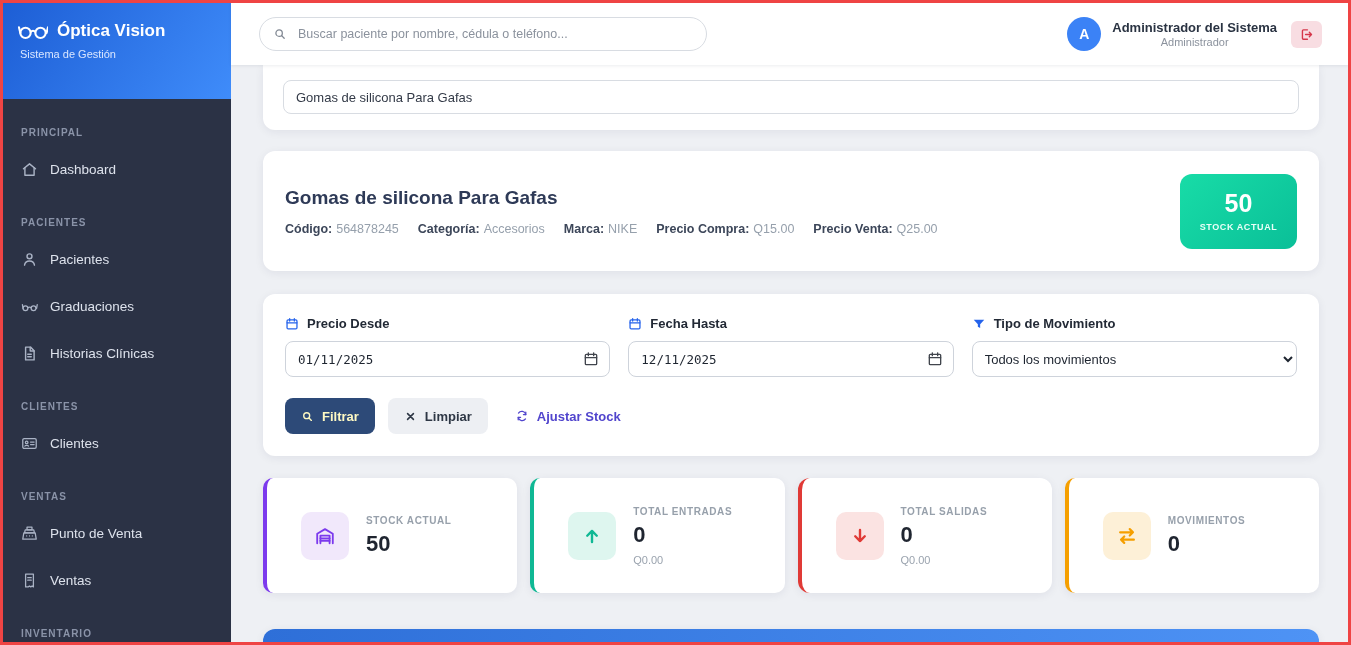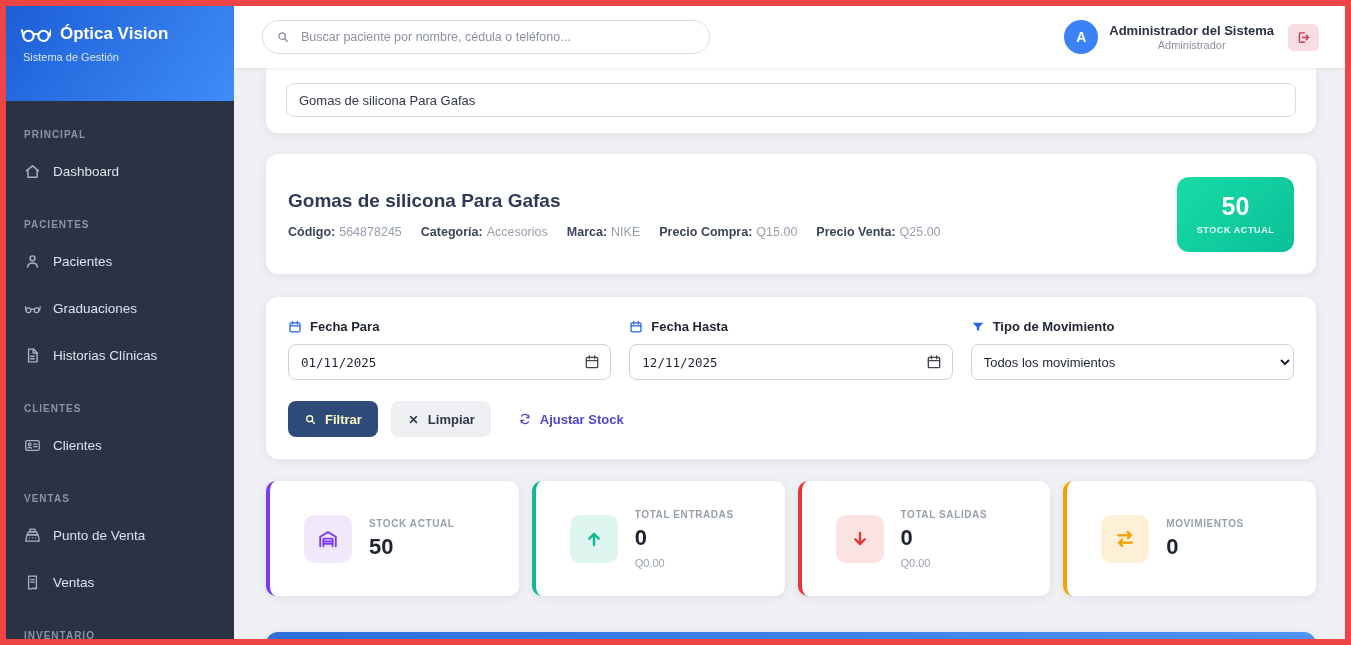--- a/index.html
+++ b/index.html
@@ -1,17 +1,17 @@
 <!DOCTYPE html>
 <html><head>
 <meta charset="utf-8">
 <style>
   * { margin:0; padding:0; box-sizing:border-box; }
   body { font-family:"Liberation Sans", sans-serif; background:#ffffff; }
-  .app { width:1351px; height:645px; border:6px solid #ef4444; background:#eef0f4; display:flex; overflow:hidden; }
+  .app { width:1351px; height:645px; border:3px solid #ef4444; background:#eef0f4; display:flex; overflow:hidden; }
 
   
   .sidebar { width:228px; flex-shrink:0; background:#2b3245; display:flex; flex-direction:column; overflow:hidden; }
   .brand { height:97px; background:linear-gradient(125deg,#1d5ed5 0%,#3f8cfa 100%); padding:18px 15px 0; }
   .brand-row { display:flex; align-items:center; gap:9px; }
   .brand-row svg { width:30px; height:20px; color:#ffffff; flex-shrink:0; }
   .brand-title { color:#fff; font-size:17px; font-weight:bold; }
   .brand-sub { color:#d9e6ff; font-size:11px; margin-top:7px; padding-left:2px; }
   .nav { padding-top:4px; overflow:hidden; }
   .section-label { font-size:10px; font-weight:bold; color:#8a93a8; letter-spacing:1px; padding:24px 18px 8px; text-transform:uppercase; }
@@ -214,21 +214,21 @@
       </section>
 
       <section class="card filter-card">
         <div class="filter-grid">
           <div class="filter-col">
             <div class="filter-label">
               <svg viewBox="0 0 24 24" fill="none" stroke="currentColor" stroke-width="2.2" stroke-linecap="round">
                   <rect x="3.5" y="5" width="17" height="15.5" rx="2"></rect>
                   <path d="M3.5 10h17M8 2.8V7M16 2.8V7"></path>
                 </svg>
-              <span>Fecha Para</span>
+              <span>Precio Desde</span>
             </div>
             <div class="input-shell">
               <input class="date-field" type="text" value="01/11/2025" style="">
               <svg class="cal-btn" viewBox="0 0 24 24" fill="none" stroke="currentColor" stroke-width="2" stroke-linecap="round">
                   <rect x="3.5" y="5" width="17" height="15.5" rx="1.5"></rect>
                   <path d="M3.5 10h17M8 2.8V7M16 2.8V7"></path>
                 </svg>
             </div>
           </div>
           <div class="filter-col">
@@ -304,21 +304,21 @@
             <svg viewBox="0 0 24 24" fill="none" stroke="currentColor" stroke-width="2.6" stroke-linecap="round" stroke-linejoin="round">
                 <path d="M12 18.5v-12M6.8 11.7 12 6.5l5.2 5.2"></path>
               </svg>
           </div>
           <div>
             <div class="stat-label">TOTAL ENTRADAS</div>
             <div class="stat-value">0</div>
             <div class="stat-sub">Q0.00</div>
           </div>
         </div>
-        <div class="stat-card" style="border-left-color: rgb(224, 58, 54);">
+        <div class="stat-card" style="border-left-color: rgb(224, 58, 54); border-radius: 12px;">
           <div class="stat-icon" style="background: rgb(251, 227, 226); color: rgb(224, 58, 54);">
             <svg viewBox="0 0 24 24" fill="none" stroke="currentColor" stroke-width="2.6" stroke-linecap="round" stroke-linejoin="round">
                 <path d="M12 5.5v12M6.8 12.3 12 17.5l5.2-5.2"></path>
               </svg>
           </div>
           <div>
             <div class="stat-label">TOTAL SALIDAS</div>
             <div class="stat-value">0</div>
             <div class="stat-sub">Q0.00</div>
           </div>

